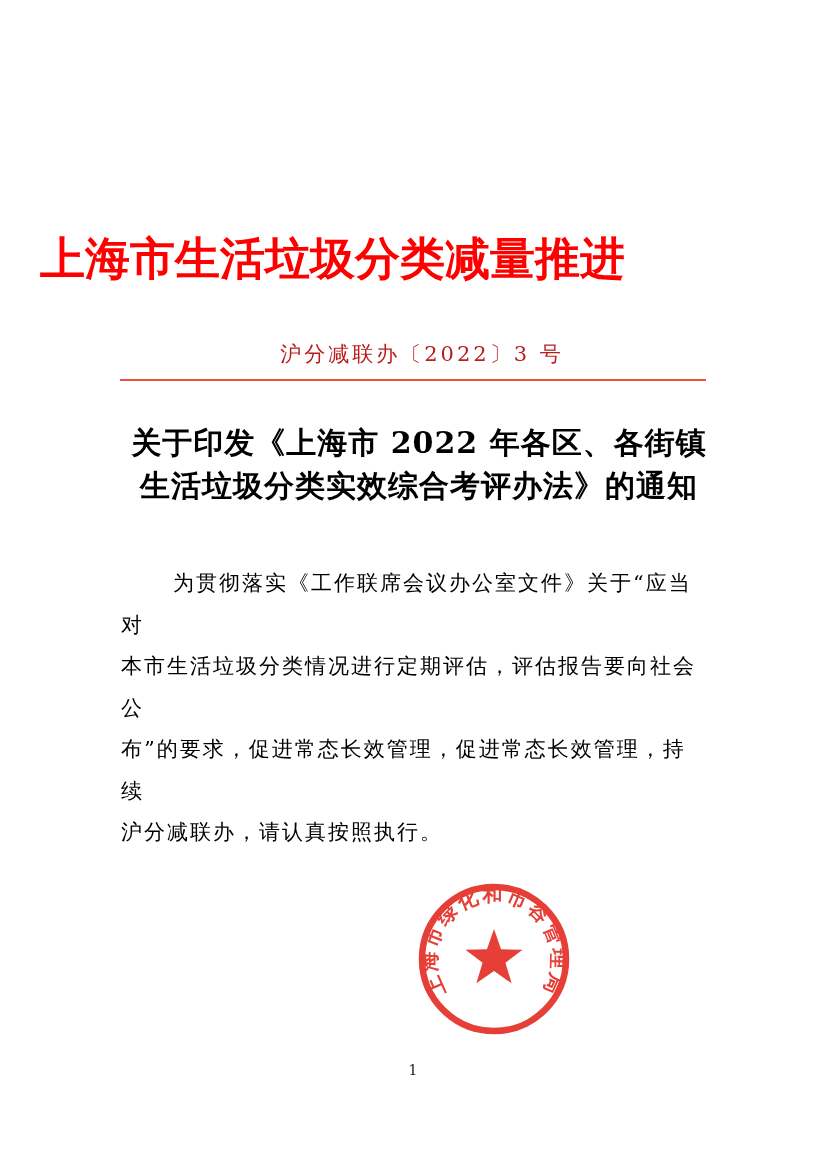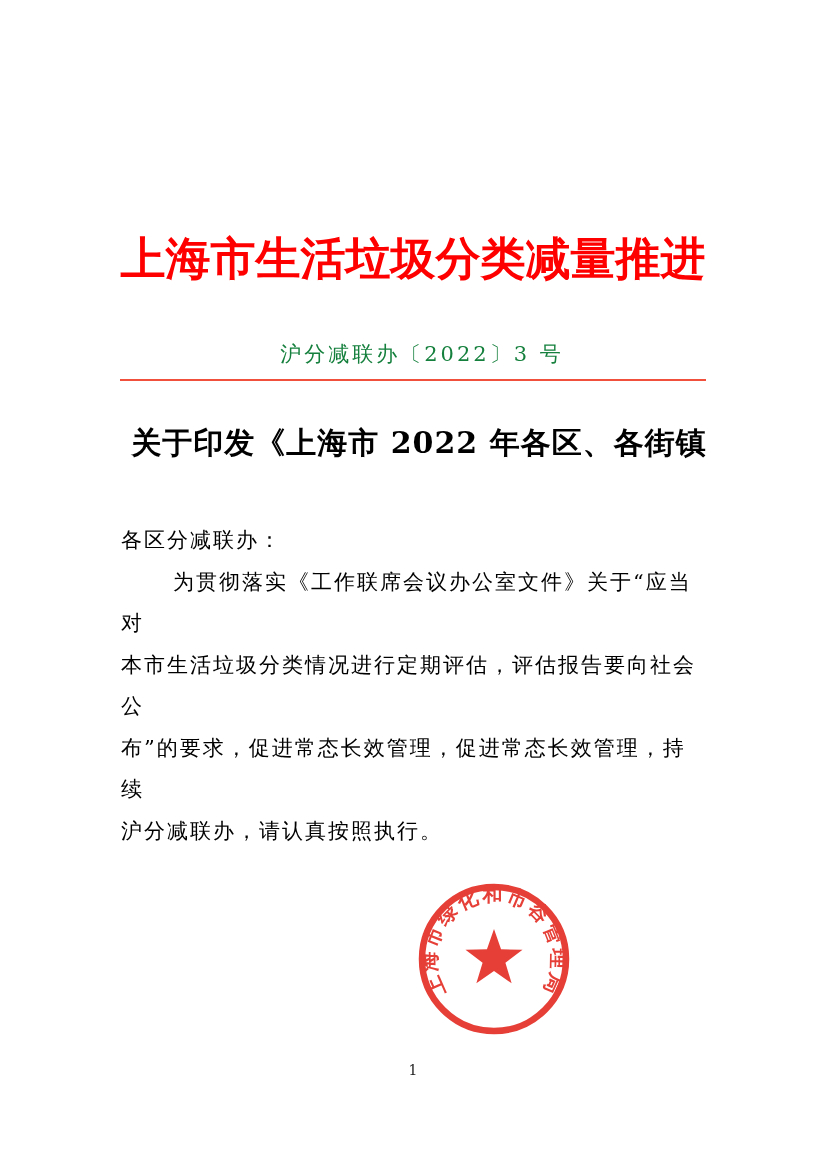--- a/index.html
+++ b/index.html
@@ -9,36 +9,36 @@
     width: 826px;
     height: 1169px;
     margin: 0 auto;
     background: #ffffff;
     overflow: hidden;
     font-family: "DejaVu Serif", "Liberation Serif", serif;
     color: #000;
   }
   .letterhead {
     margin-top: 228px;
-    text-align: center;
+    margin-left: 40px;
   }
   .letterhead .red-title {
     color: #fe0000;
     font-size: 45px;
     line-height: 62px;
     font-weight: bold;
     letter-spacing: 0px;
     font-family: "DejaVu Serif", "Liberation Serif", serif;
   }
   .doc-number {
     margin-top: 50px;
     text-align: center;
     font-size: 21px;
     letter-spacing: 3px;
-    color: #15803d;
+    color: #b91c1c;
     padding-left: 18px;
   }
   .red-rule {
     width: 586px;
     margin: 11px auto 0 auto;
     border: none;
     border-top: 2px solid #f0503c;
     height: 0;
   }
   .subject {
@@ -85,24 +85,24 @@
   <div class="letterhead">
     <div class="red-title">上海市生活垃圾分类减量推进</div>
   </div>
 
   <div class="doc-number">沪分减联办〔2022〕3 号</div>
 
   <hr class="red-rule">
 
   <div class="subject">
     <div>关于印发《上海市 2022 年各区、各街镇</div>
+    <div>生活垃圾分类实效综合考评办法》的通知</div>
   </div>
 
   <div class="body-block">
-    <div>各区分减联办：</div>
     <div class="indent-line">为贯彻落实《工作联席会议办公室文件》关于“应当对</div>
     <div>本市生活垃圾分类情况进行定期评估，评估报告要向社会公</div>
     <div>布”的要求，促进常态长效管理，促进常态长效管理，持续</div>
     <div>沪分减联办，请认真按照执行。</div>
   </div>
 
   <svg class="seal" viewBox="-80 -80 160 160" xmlns="http://www.w3.org/2000/svg">
     <circle cx="0" cy="0" r="72" fill="none" stroke="#e2241b" stroke-width="6.5"></circle>
     <path id="sealTextArc" d="M -47.5 33.3 A 58 58 0 1 1 47.5 33.3" fill="none"></path>
     <text fill="#e2241b" font-size="20" font-weight="bold" letter-spacing="3" font-family="&quot;DejaVu Serif&quot;, &quot;Liberation Serif&quot;, serif">

